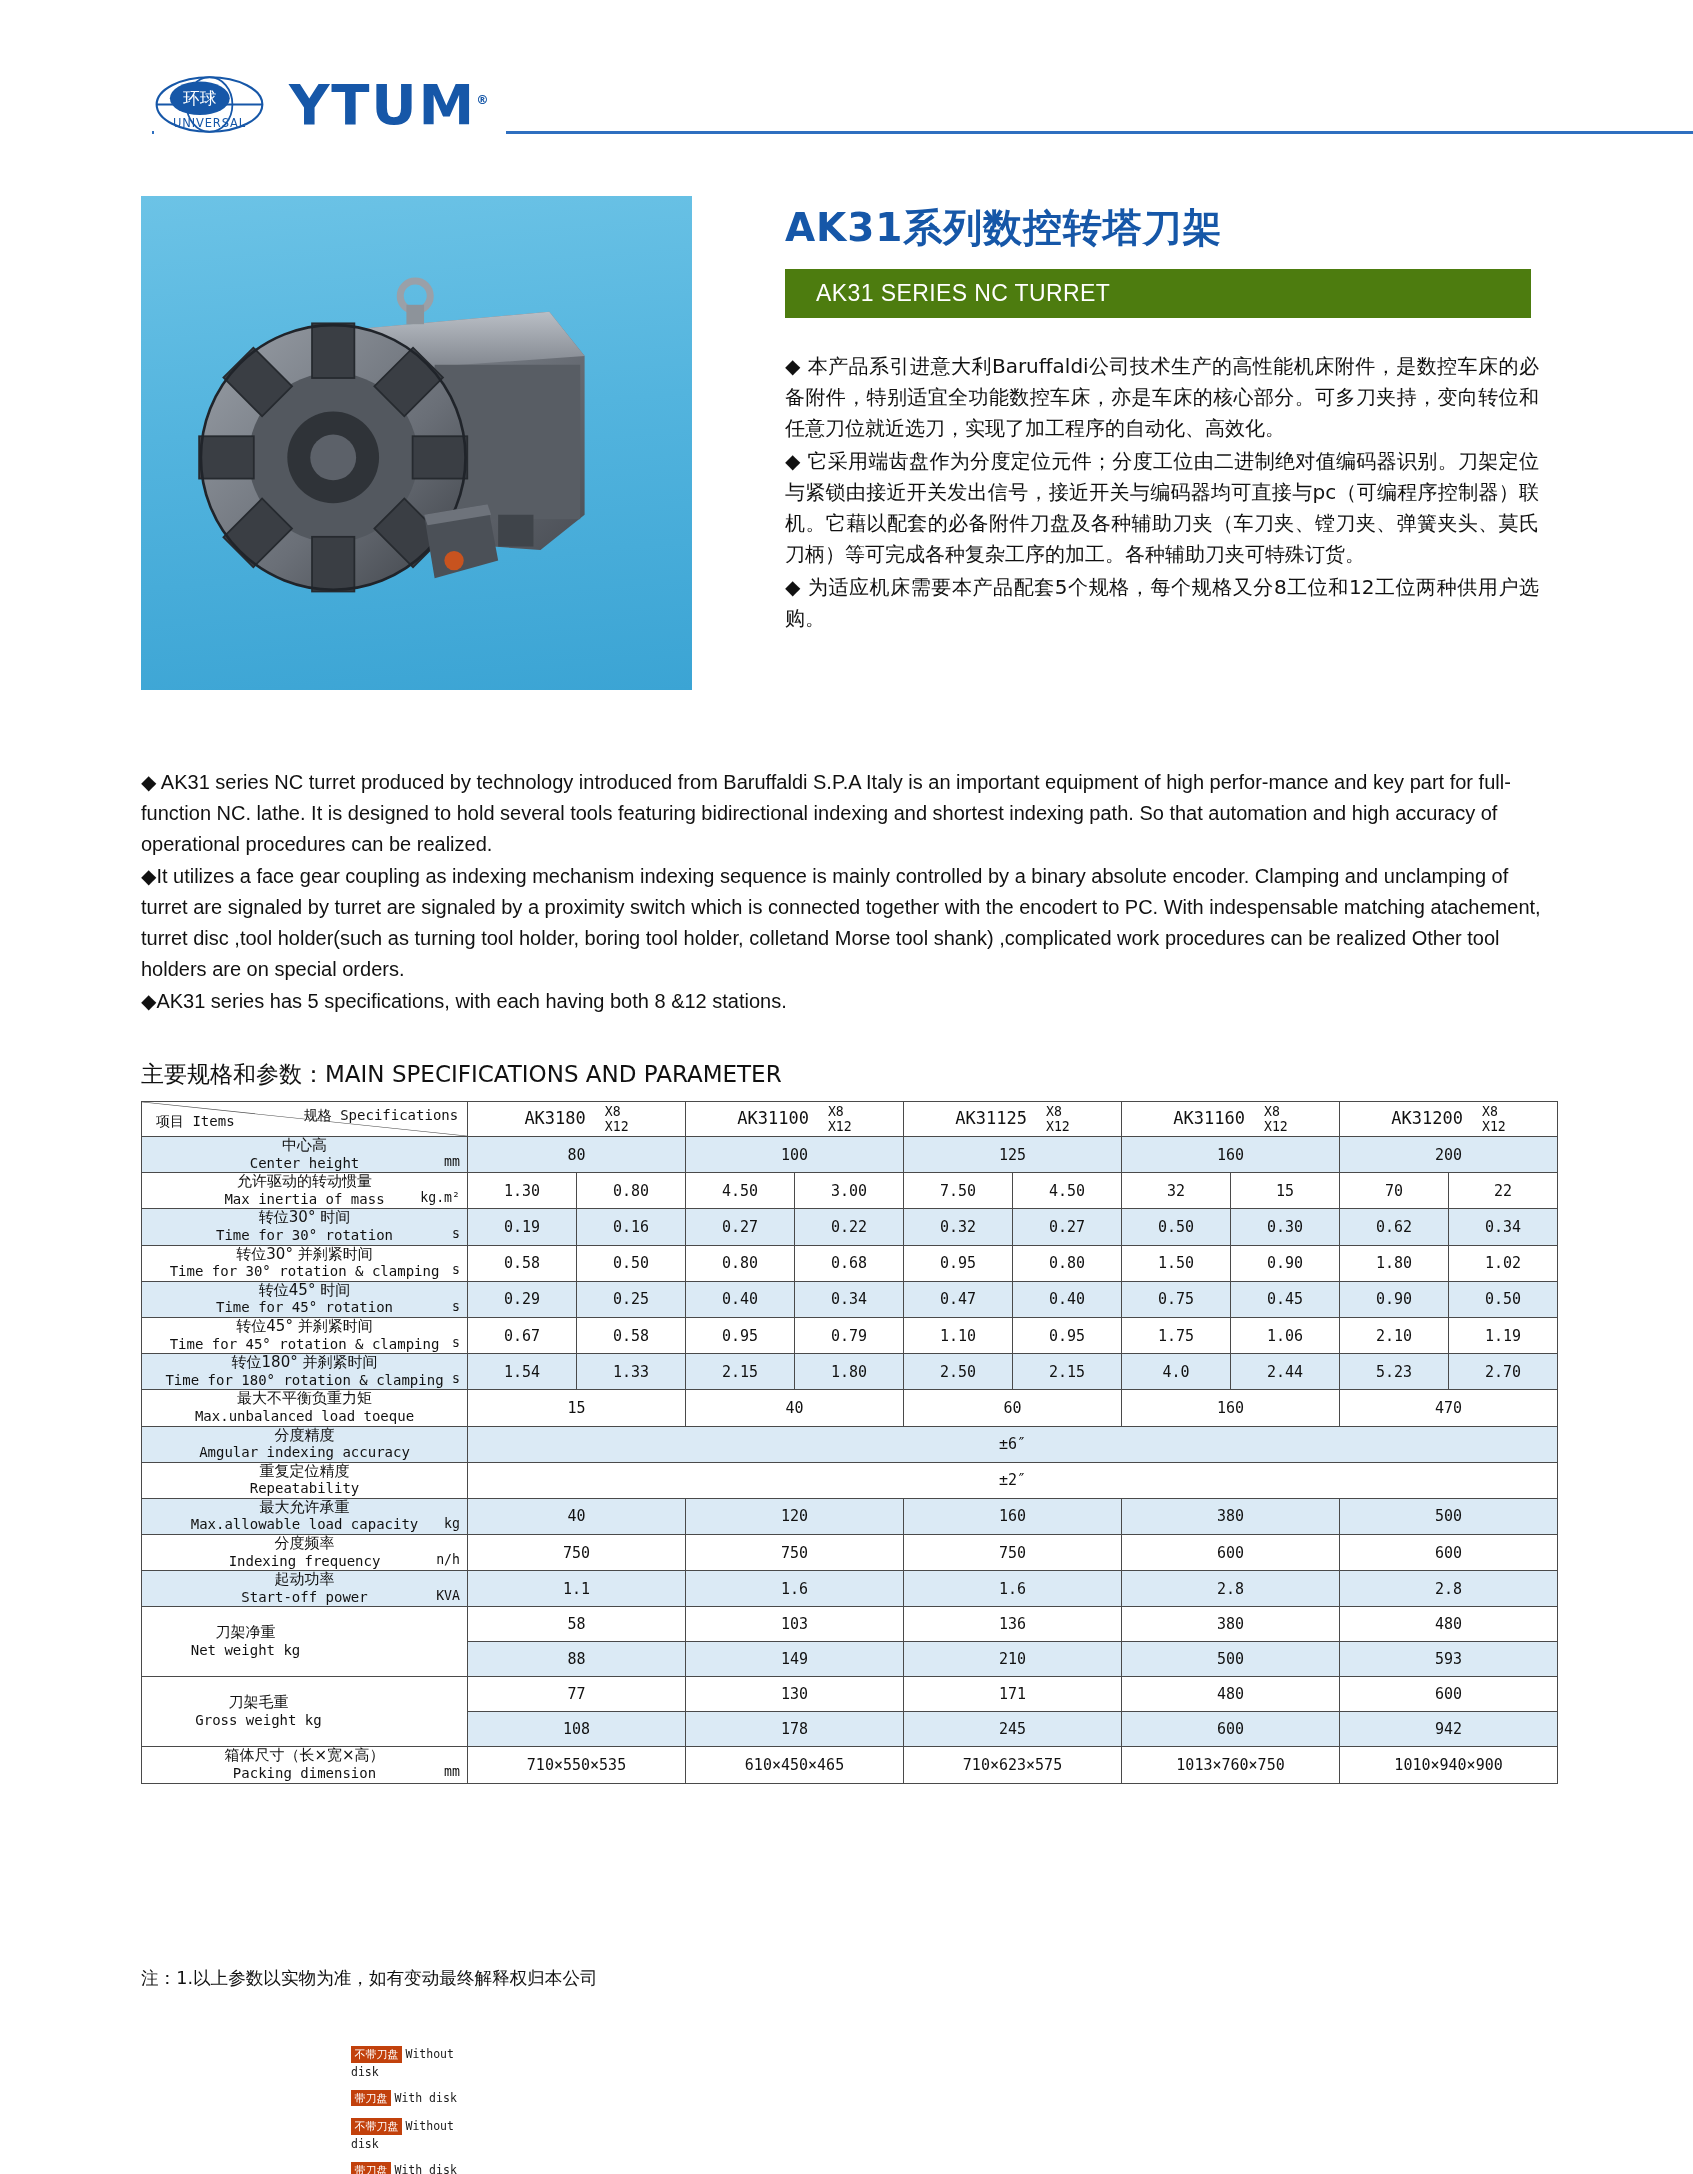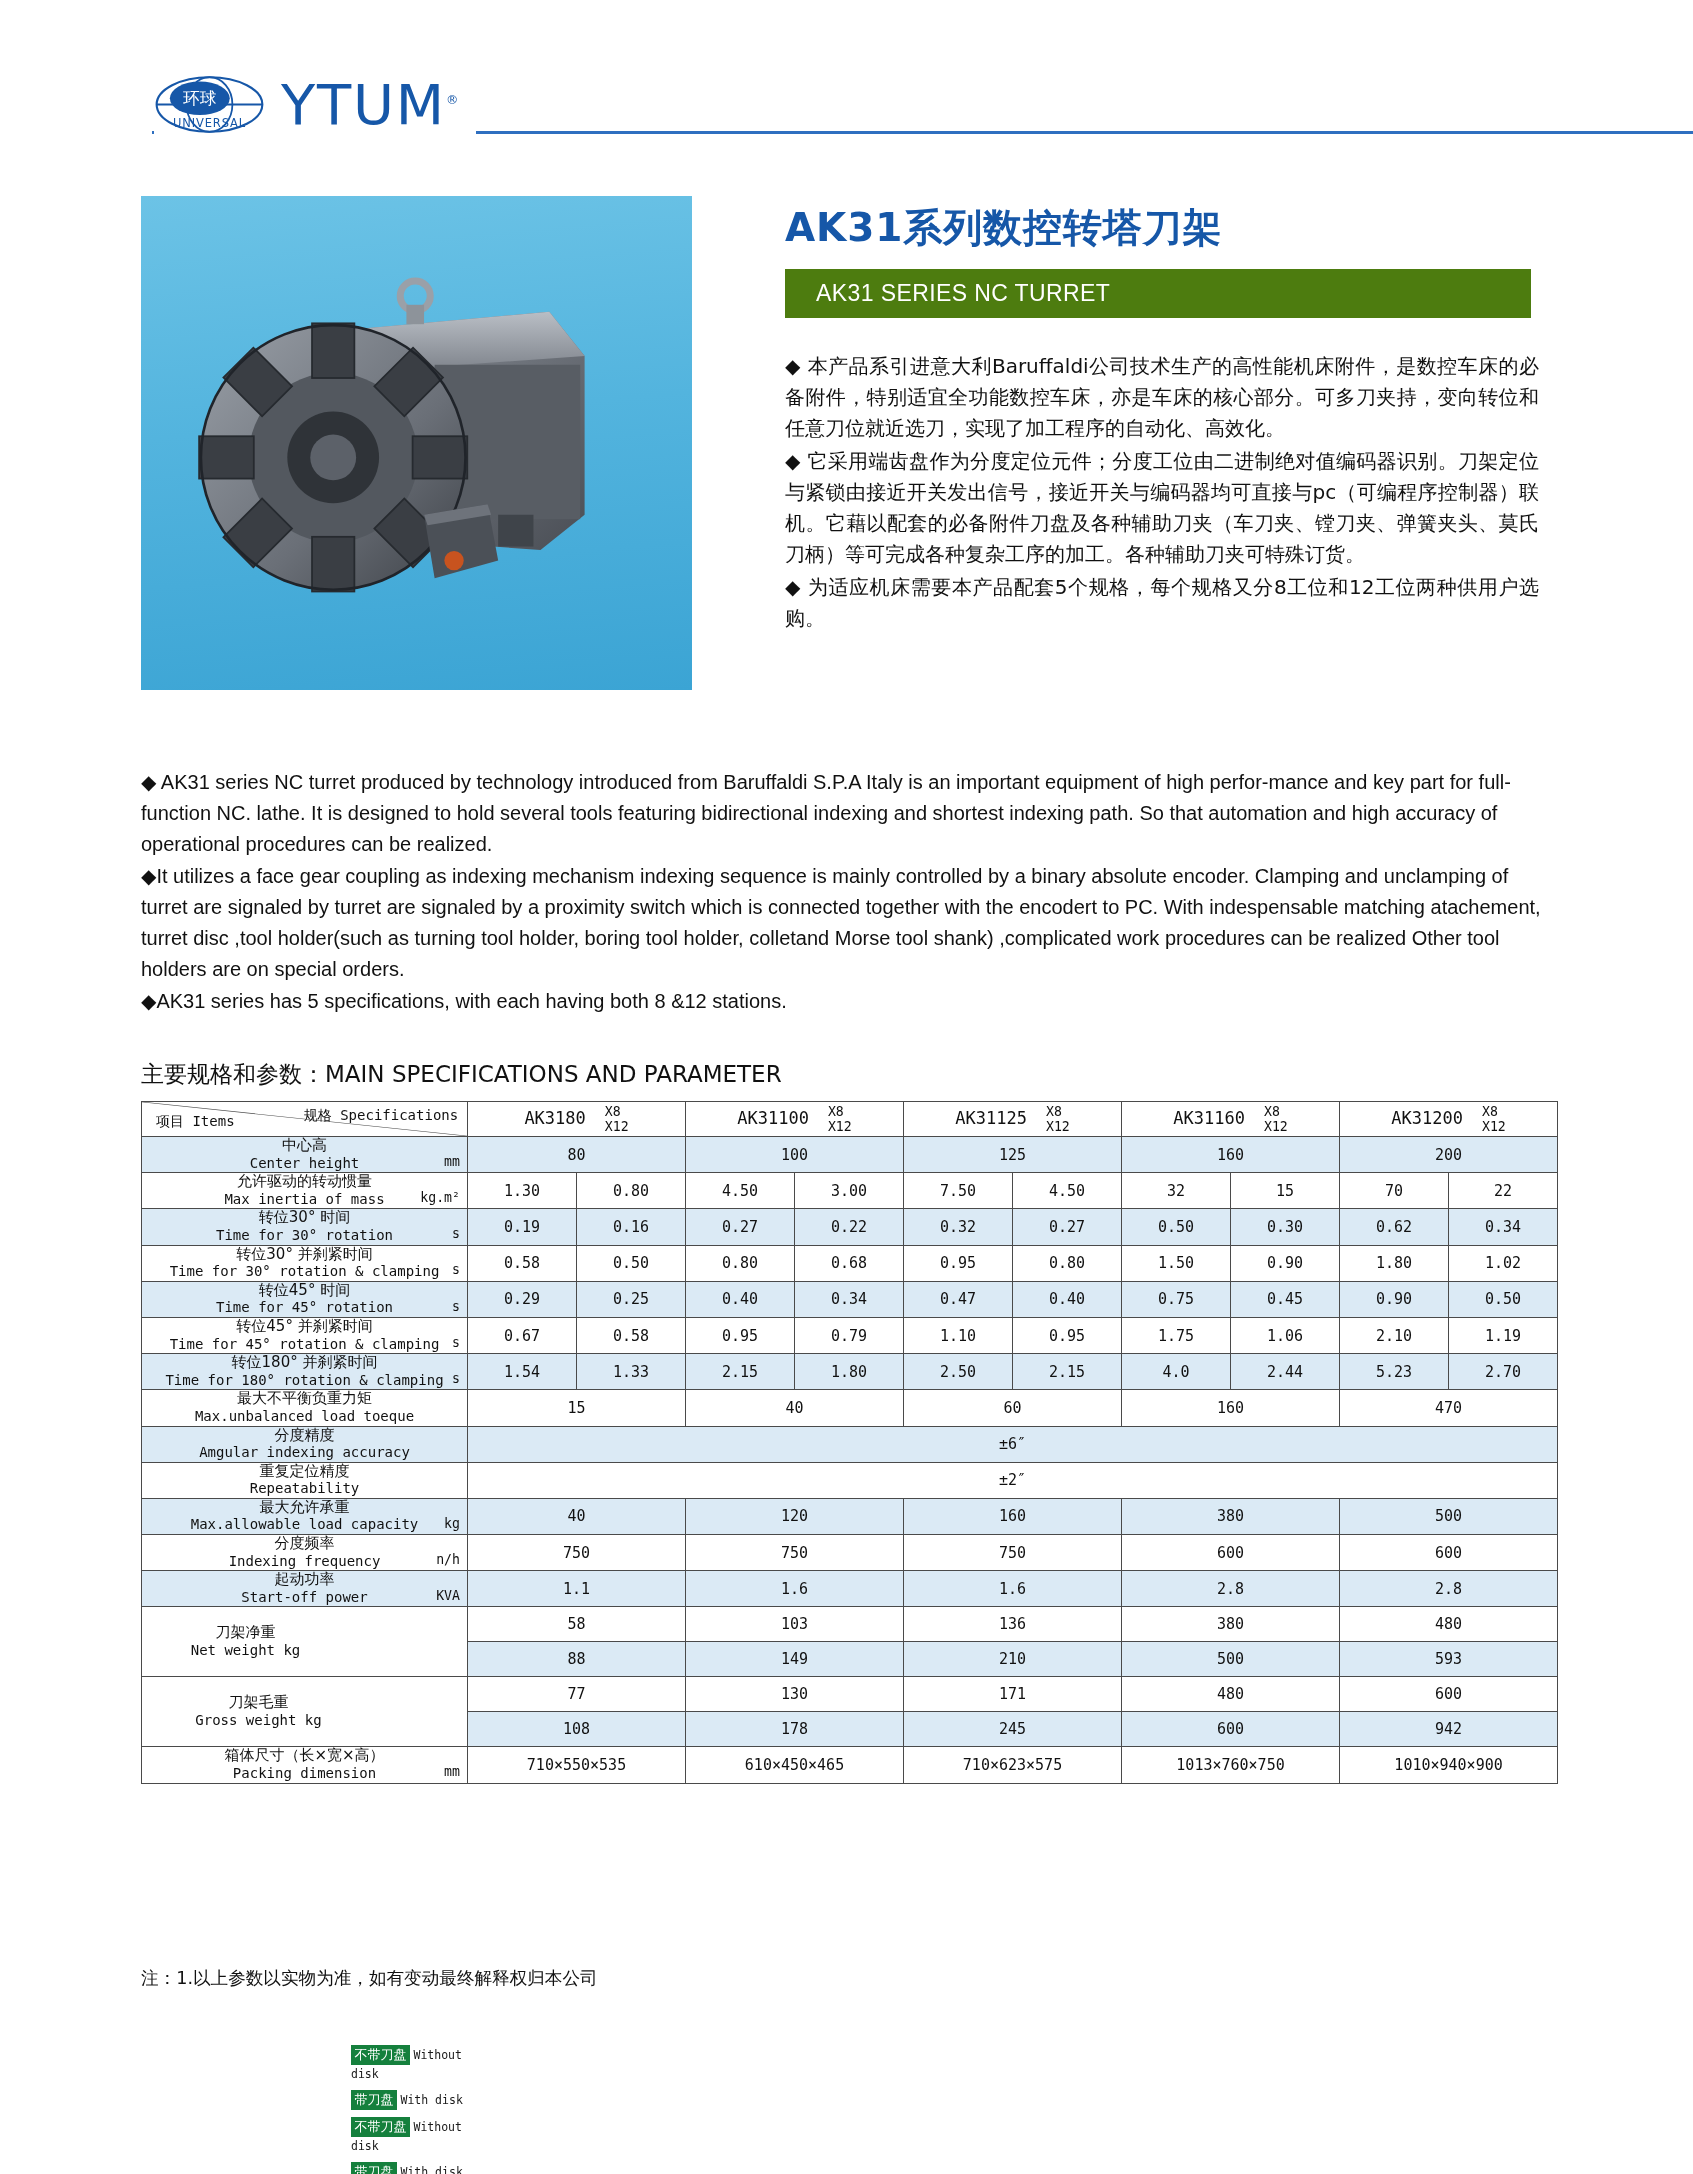--- a/index.html
+++ b/index.html
@@ -44,25 +44,26 @@
   }
   .logo-globe{
     position:relative;
     width:111px;
     height:71px;
     margin-right:16px;
   }
   .logo-globe svg{display:block;}
   .logo-word{
     font-family:"DejaVu Sans", sans-serif;
-    font-weight:normal;
+    font-weight:bold;
     font-size:56px;
     letter-spacing:1.8px;
     color:#1657a8;
     line-height:1;
+    margin-left:8px;
   }
   .logo-reg{
     font-size:12.4px;
     vertical-align:super;
     color:#1657a8;
   }
   .header-mask{
     position:absolute;
     left:0; top:62px;
     width:152px;
@@ -223,23 +224,23 @@
     font-size:14px;
   }
   .corner .it{
     position:absolute;
     left:14px;
     bottom:5.3px;
     font-size:14px;
   }
   .sub-tag{
     display:inline-block;
-    background:#15803d;
+    background:#c2410c;
     color:#fff;
-    font-size:13px;
+    font-size:11px;
     padding:0.9px 3.5px;
     margin-right:3.5px;
     font-family:Liberation Mono, monospace;
   }
   .wt-sub{
     font-size:11.5px;
     font-family:"DejaVu Sans Mono","Liberation Mono",monospace;
   }
   .note{
     position:absolute;

